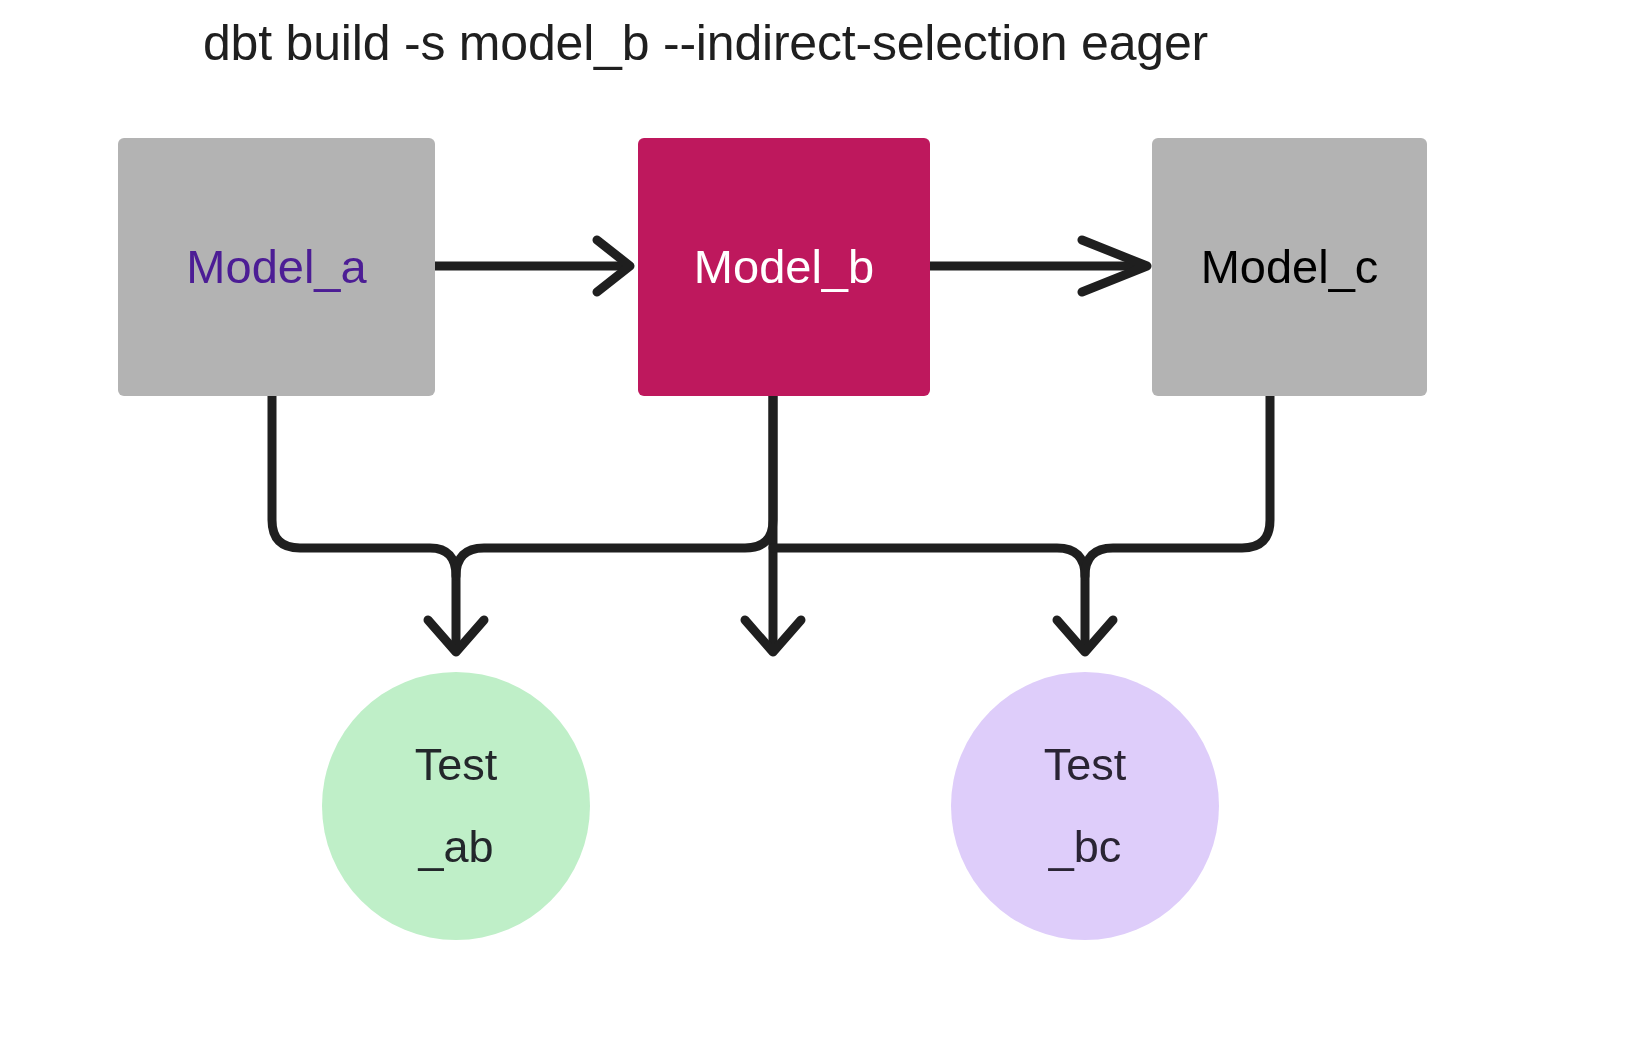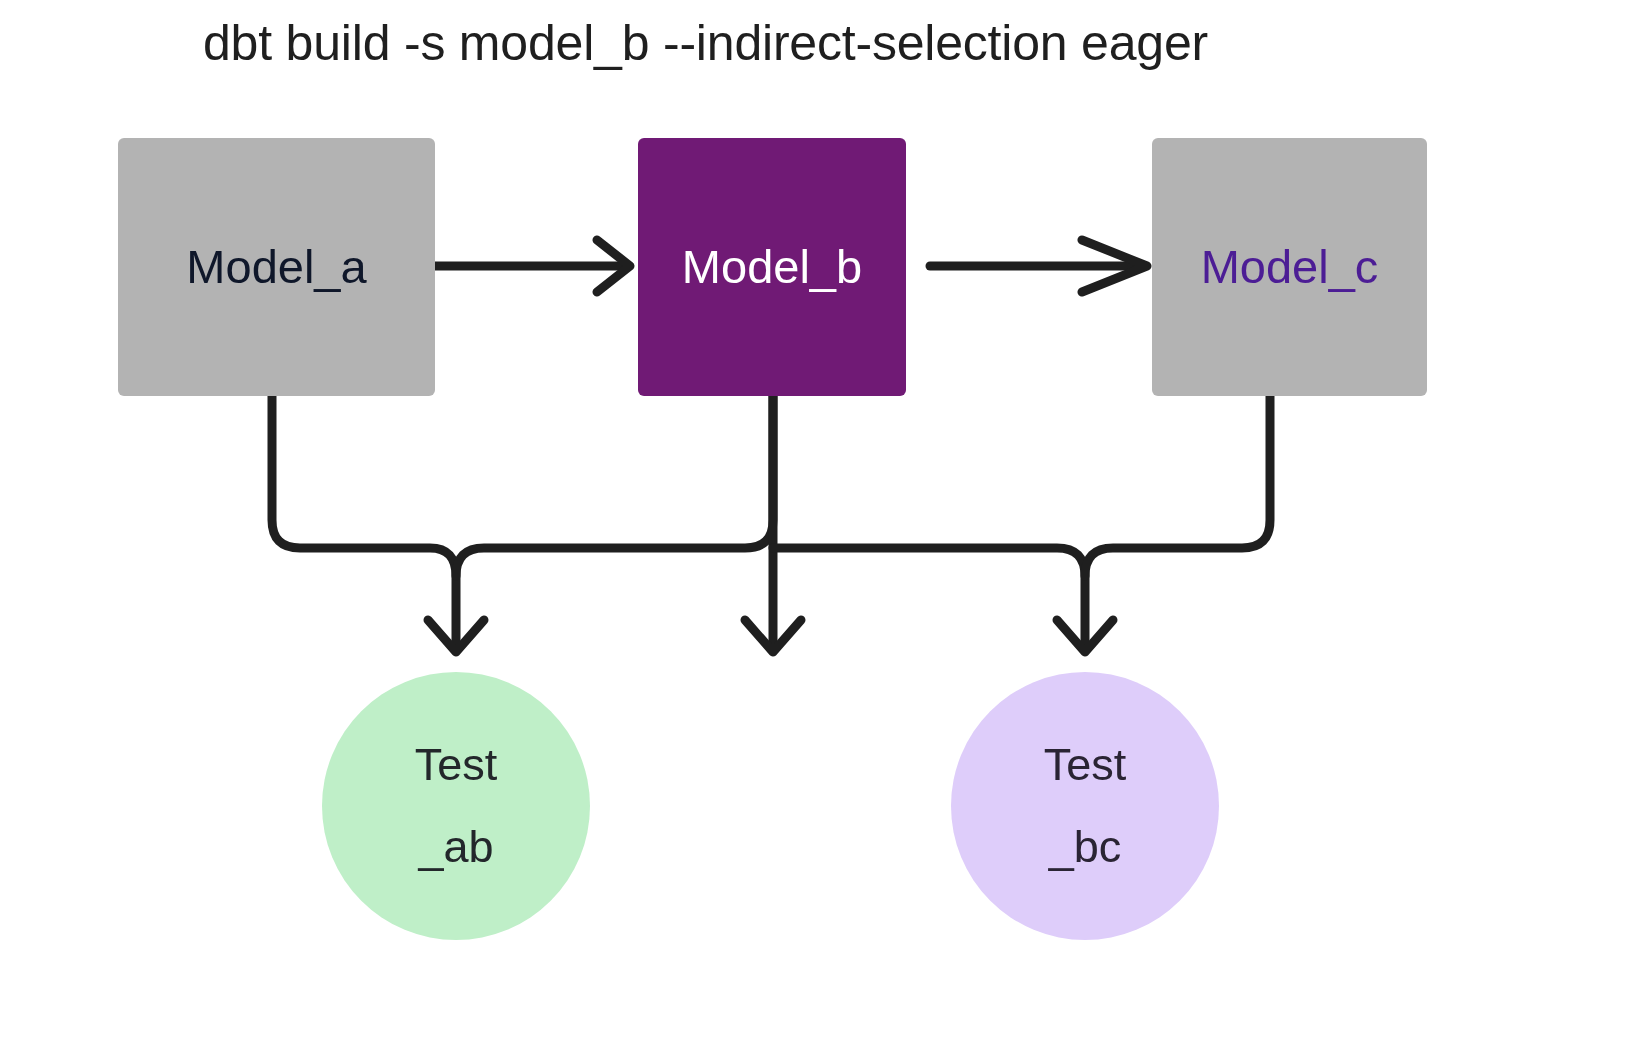--- a/index.html
+++ b/index.html
@@ -103,29 +103,29 @@
         <path d="M 1057 620 L 1085 652 L 1113 620"></path>
       </g>
 
       <g>
         <path d="M 1270 396 L 1270 520 Q 1270 548 1242 548 L 1113 548 Q 1085 548 1085 576"></path>
       </g>
 
     </g>
   </svg>
 
-  <div class="node-box" style="left:118px; top:138px; width:317px; height:258px; background:#b3b3b3; color:#0f172a;">
+  <div class="node-box" style="left:118px; top:138px; width:317px; height:258px; background:#b3b3b3; color:#4c1d95;">
     <span>Model_a</span>
   </div>
 
-  <div class="node-box" style="left:638px; top:138px; width:268px; height:258px; background:#701a75; color:#ffffff;">
+  <div class="node-box" style="left:638px; top:138px; width:292px; height:258px; background:#be185d; color:#ffffff;">
     <span>Model_b</span>
   </div>
 
-  <div class="node-box" style="left:1152px; top:138px; width:275px; height:258px; background:#b3b3b3; color:#4c1d95;">
+  <div class="node-box" style="left:1152px; top:138px; width:275px; height:258px; background:#b3b3b3; color:#000000;">
     <span>Model_c</span>
   </div>
 
   <div class="node-circle" style="left:322px; top:672px; width:268px; height:268px; background:#bfefc8; color:#23272b;">
     <span class="circle-line">Test</span>
     <span class="circle-line">_ab</span>
   </div>
 
 
   <div class="node-circle" style="left:951px; top:672px; width:268px; height:268px; background:#decdfa; color:#2a2434;">

